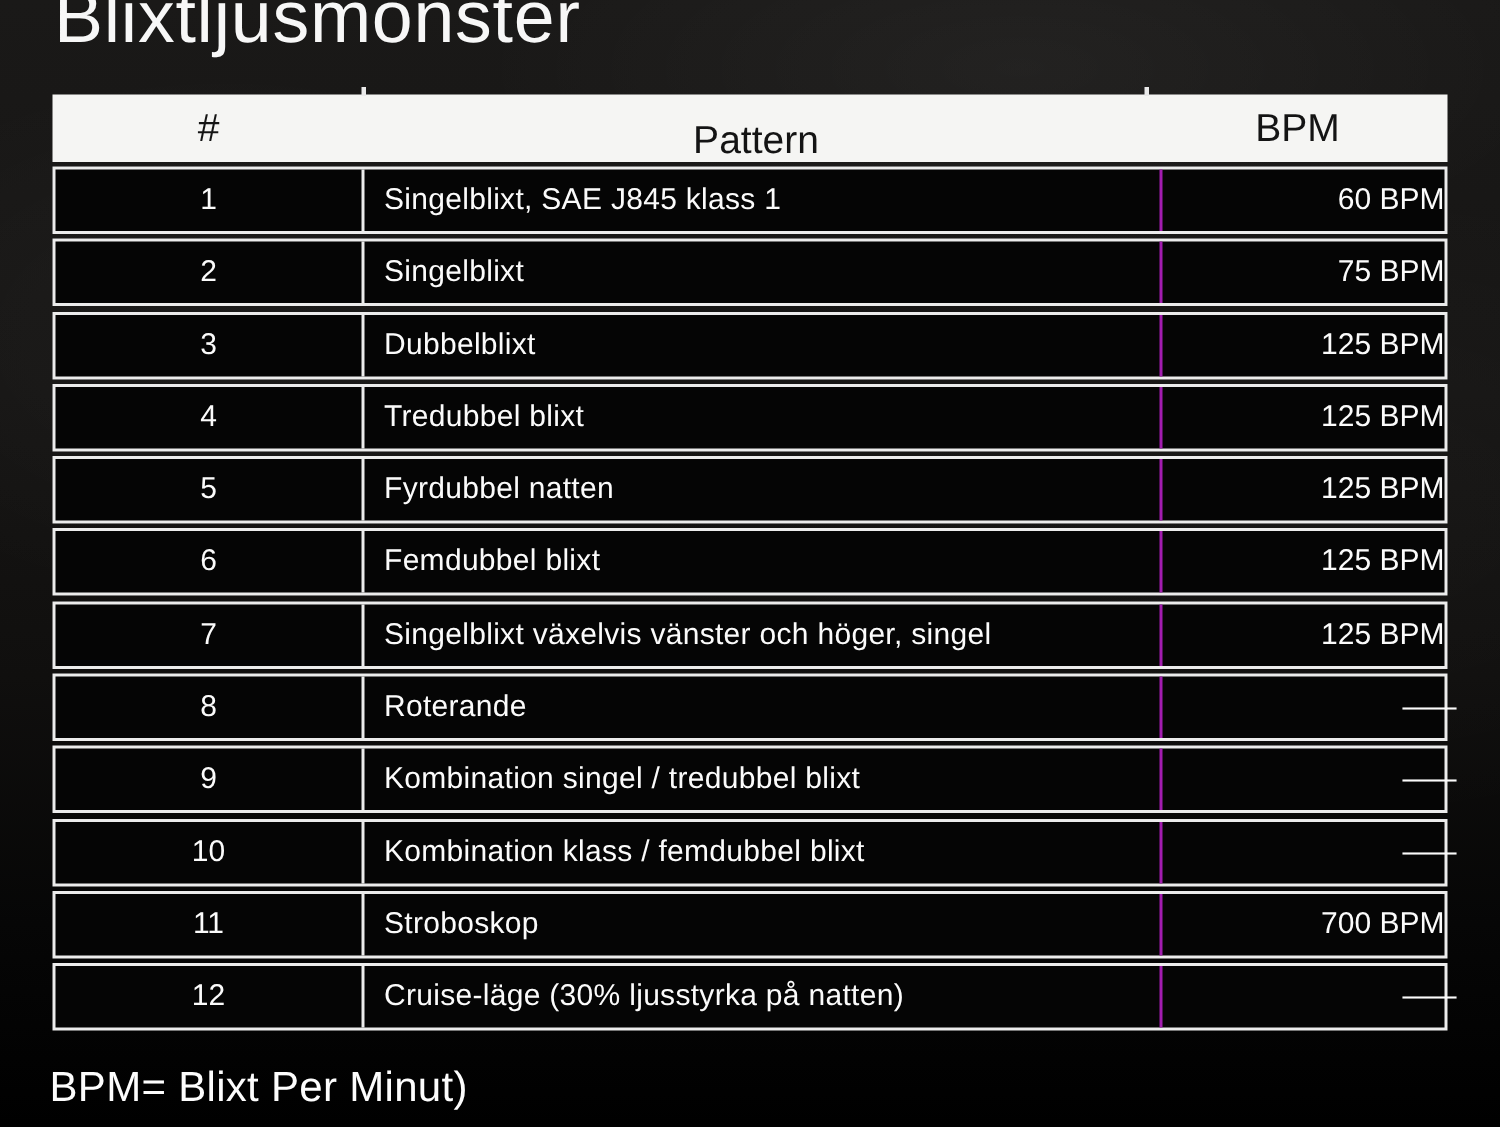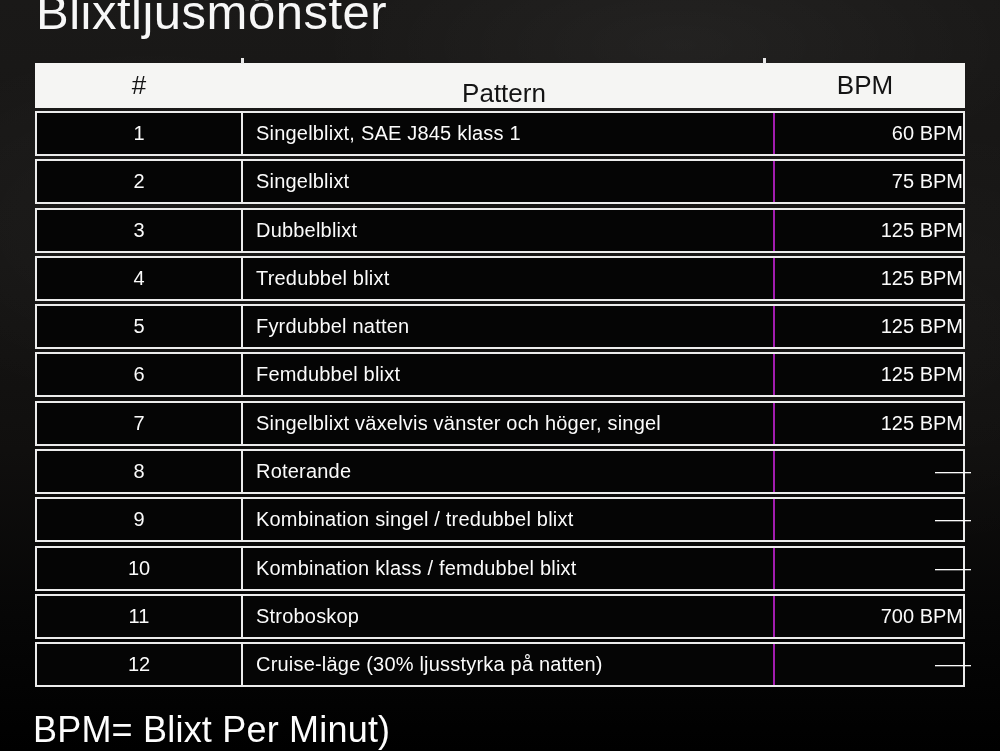--- a/index.html
+++ b/index.html
@@ -74,21 +74,21 @@
     letter-spacing:0.2px;
   }
   .c-bpm{
     width:188px;
     justify-content:flex-end;
   }
   .dash{display:inline-block;transform:scaleX(1.8);}
   .footer{
     position:absolute;
     left:33px;top:709px;
-    font-size:36px;
+    font-size:28px;
     color:#fdfdfd;
     white-space:nowrap;
     letter-spacing:0.2px;
   }
 </style>
 </head>
 <body>
 
 <div class="page">
 

